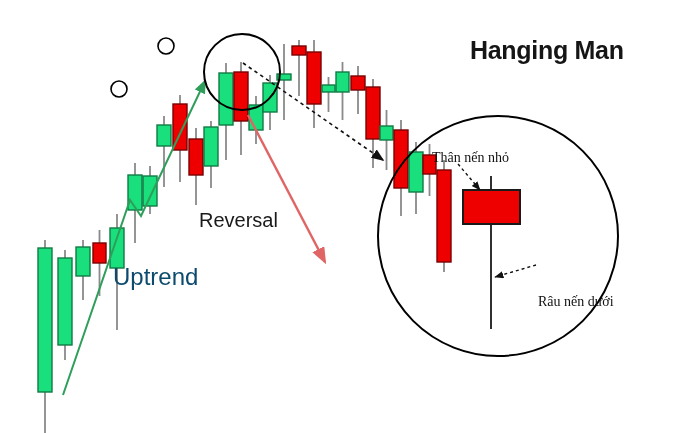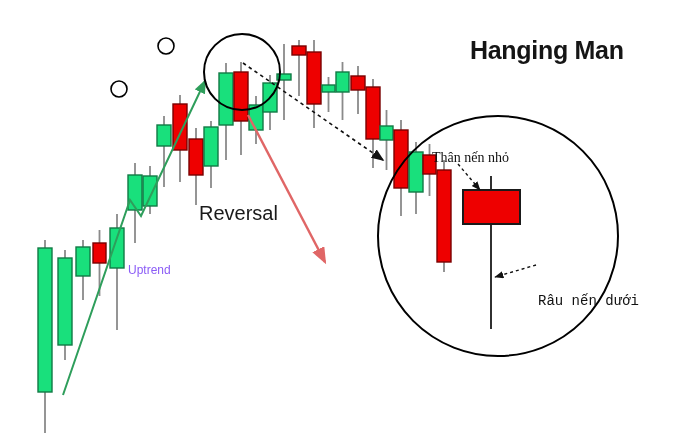--- a/index.html
+++ b/index.html
@@ -33,46 +33,46 @@
     left: 462px;
     top: 36px;
     font-family: "Liberation Sans", sans-serif;
     font-size: 25px;
     font-weight: bold;
     letter-spacing: -0.3px;
     color: #151515;
     margin-left: 8px;
   }
   #label-uptrend {
-    left: 128px;
+    left: 113px;
     top: 263px;
     font-family: "Liberation Sans", sans-serif;
-    font-size: 12px;
+    font-size: 24px;
     font-weight: normal;
-    color: #8b5cf6;
+    color: #0c4a6e;
   }
   #label-reversal {
     left: 199px;
-    top: 202px;
+    top: 209px;
     font-family: "Liberation Sans", sans-serif;
     font-size: 20px;
     font-weight: normal;
     color: #1a1a1a;
   }
   #label-than-nen-nho {
     left: 432px;
     top: 150px;
     font-family: "Liberation Serif", serif;
     font-size: 14px;
     color: #111111;
   }
   #label-rau-nen-duoi {
     left: 538px;
     top: 259px;
-    font-family: Liberation Mono, monospace;
+    font-family: Liberation Serif, serif;
     font-size: 14px;
     line-height: 17px;
     color: #111111;
   }
 </style>
 </head>
 <body>
 
 <div id="stage">
 

